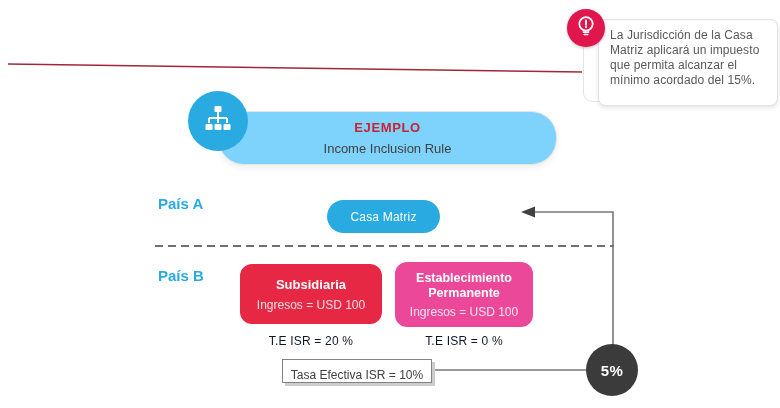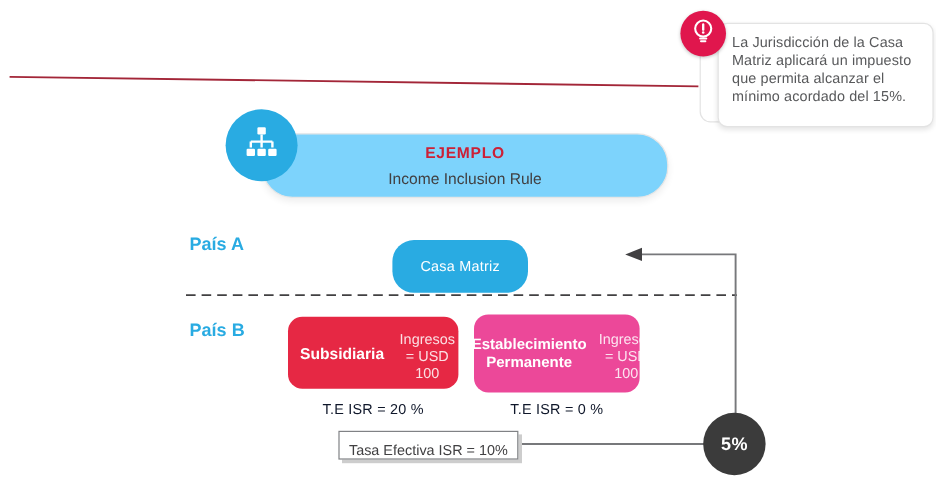--- a/index.html
+++ b/index.html
@@ -43,29 +43,29 @@
     background:#29abe2; border-radius:50%; z-index:3;
     display:flex; align-items:center; justify-content:center;
   }
 
   
   .country-label { position:absolute; z-index:2; font-size:15px; font-weight:bold; color:#29abe2; }
   .label-a { left:158px; top:195px;text-align:center; }
   .label-b { left:158px; top:267px; }
 
   .parent-pill {
-    position:absolute; left:327px; top:200px; width:113px; height:44px;
+    position:absolute; left:327px; top:200px; width:113px; height:33px;
     background:#29abe2; border-radius:18px; z-index:2;
     display:flex; align-items:center; justify-content:center;
     color:#fff; font-size:12px; letter-spacing:0.2px;
   }
 
   .entity-box {
     position:absolute; z-index:2; border-radius:12px; color:#fff; text-align:center;
-    display:flex; flex-direction:row; align-items:center; justify-content:center;
+    display:flex; flex-direction:column; align-items:center; justify-content:center;
   }
   .entity-red { left:240px; top:264px; width:142px; height:60px; background:#e62844; }
   .entity-orange { left:395px; top:262px; width:138px; height:65px; background:#ec4899; }
   .entity-title { font-size:13px; font-weight:bold; line-height:15px; padding:0 10px; }
   .entity-sub { font-size:12px; color:rgba(255,255,255,0.85); margin-top:6px; }
   .entity-orange .entity-title { font-size:12.5px; }
   .entity-orange .entity-sub { margin-top:4px; }
 
   .tax-note { position:absolute; z-index:2; font-size:12px; color:#0f172a; text-align:center; letter-spacing:0.2px; }
   .tax-left { left:240px; top:334px; width:142px; }

